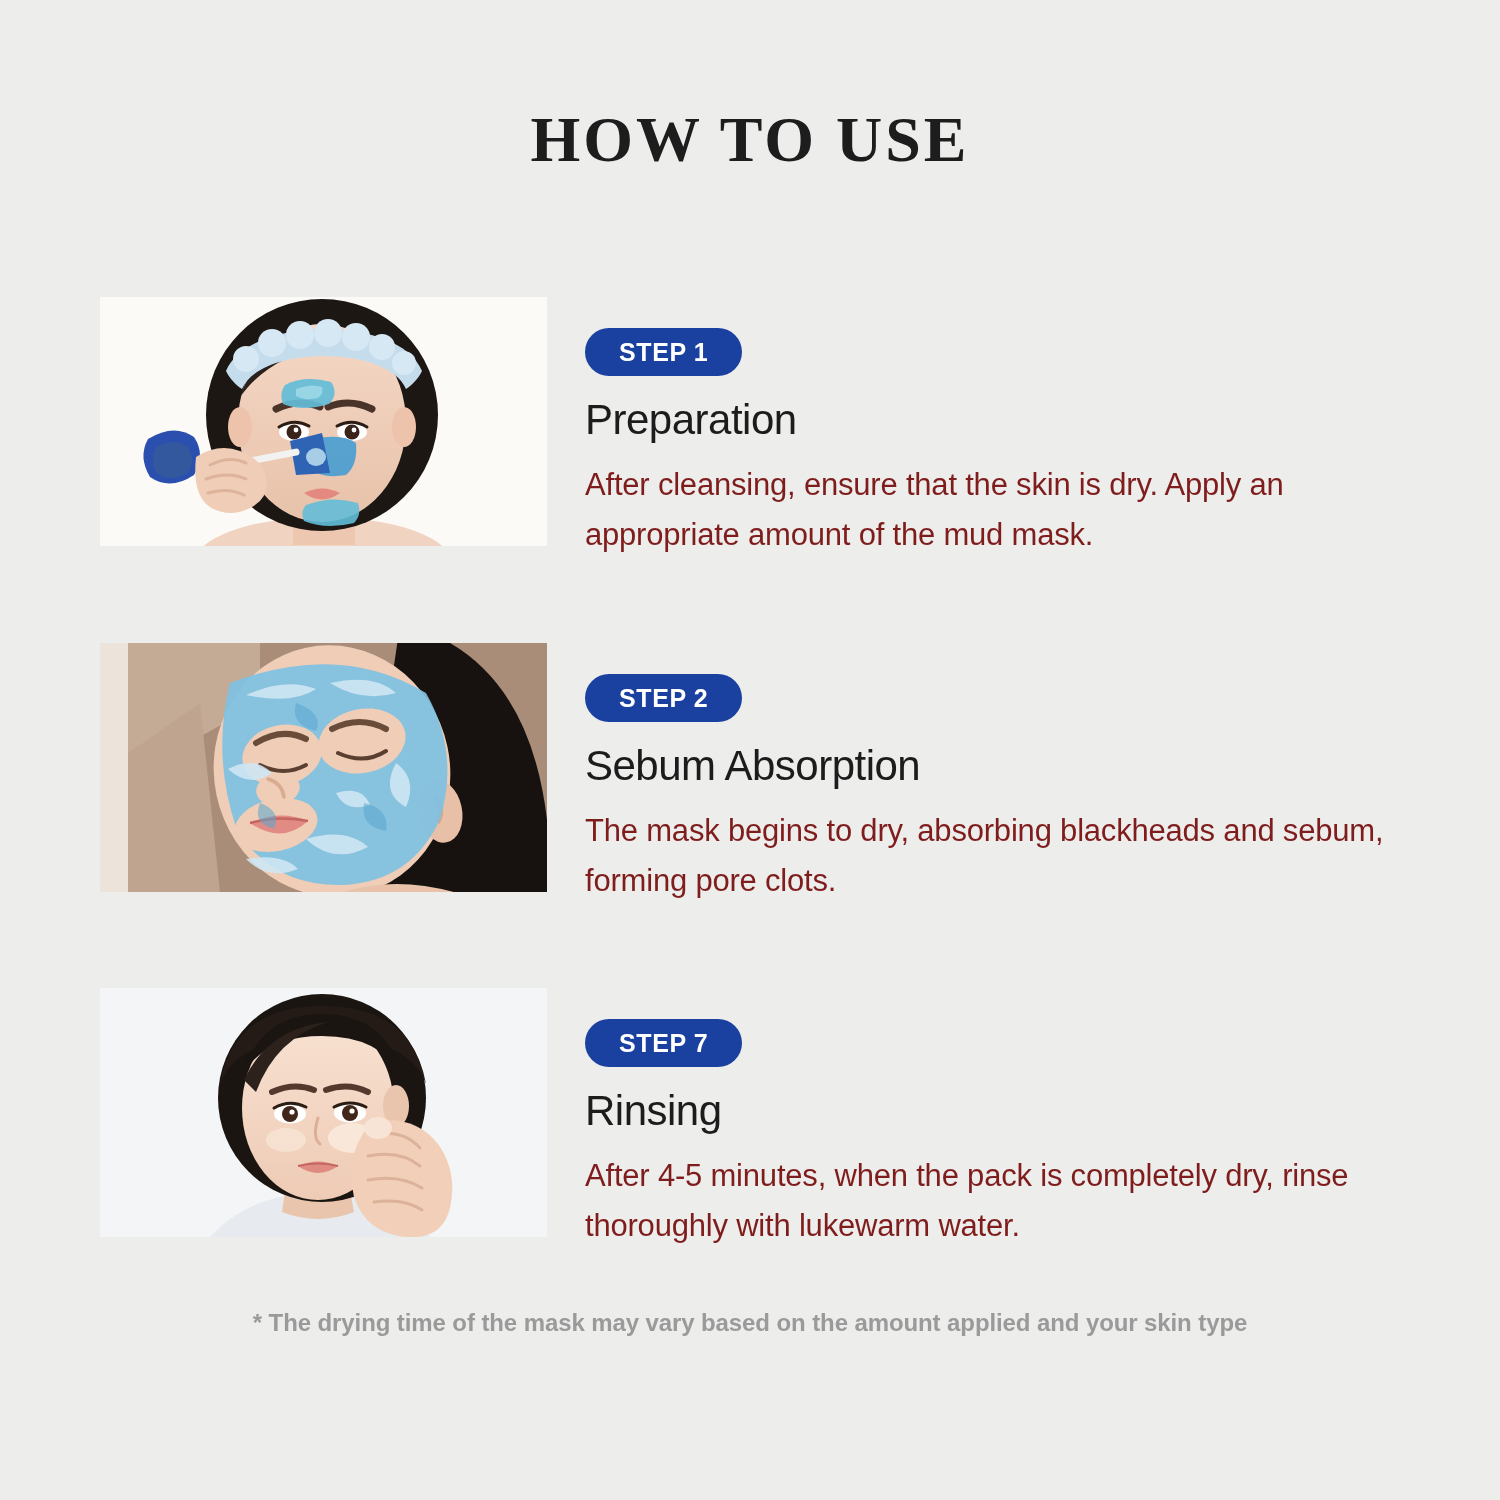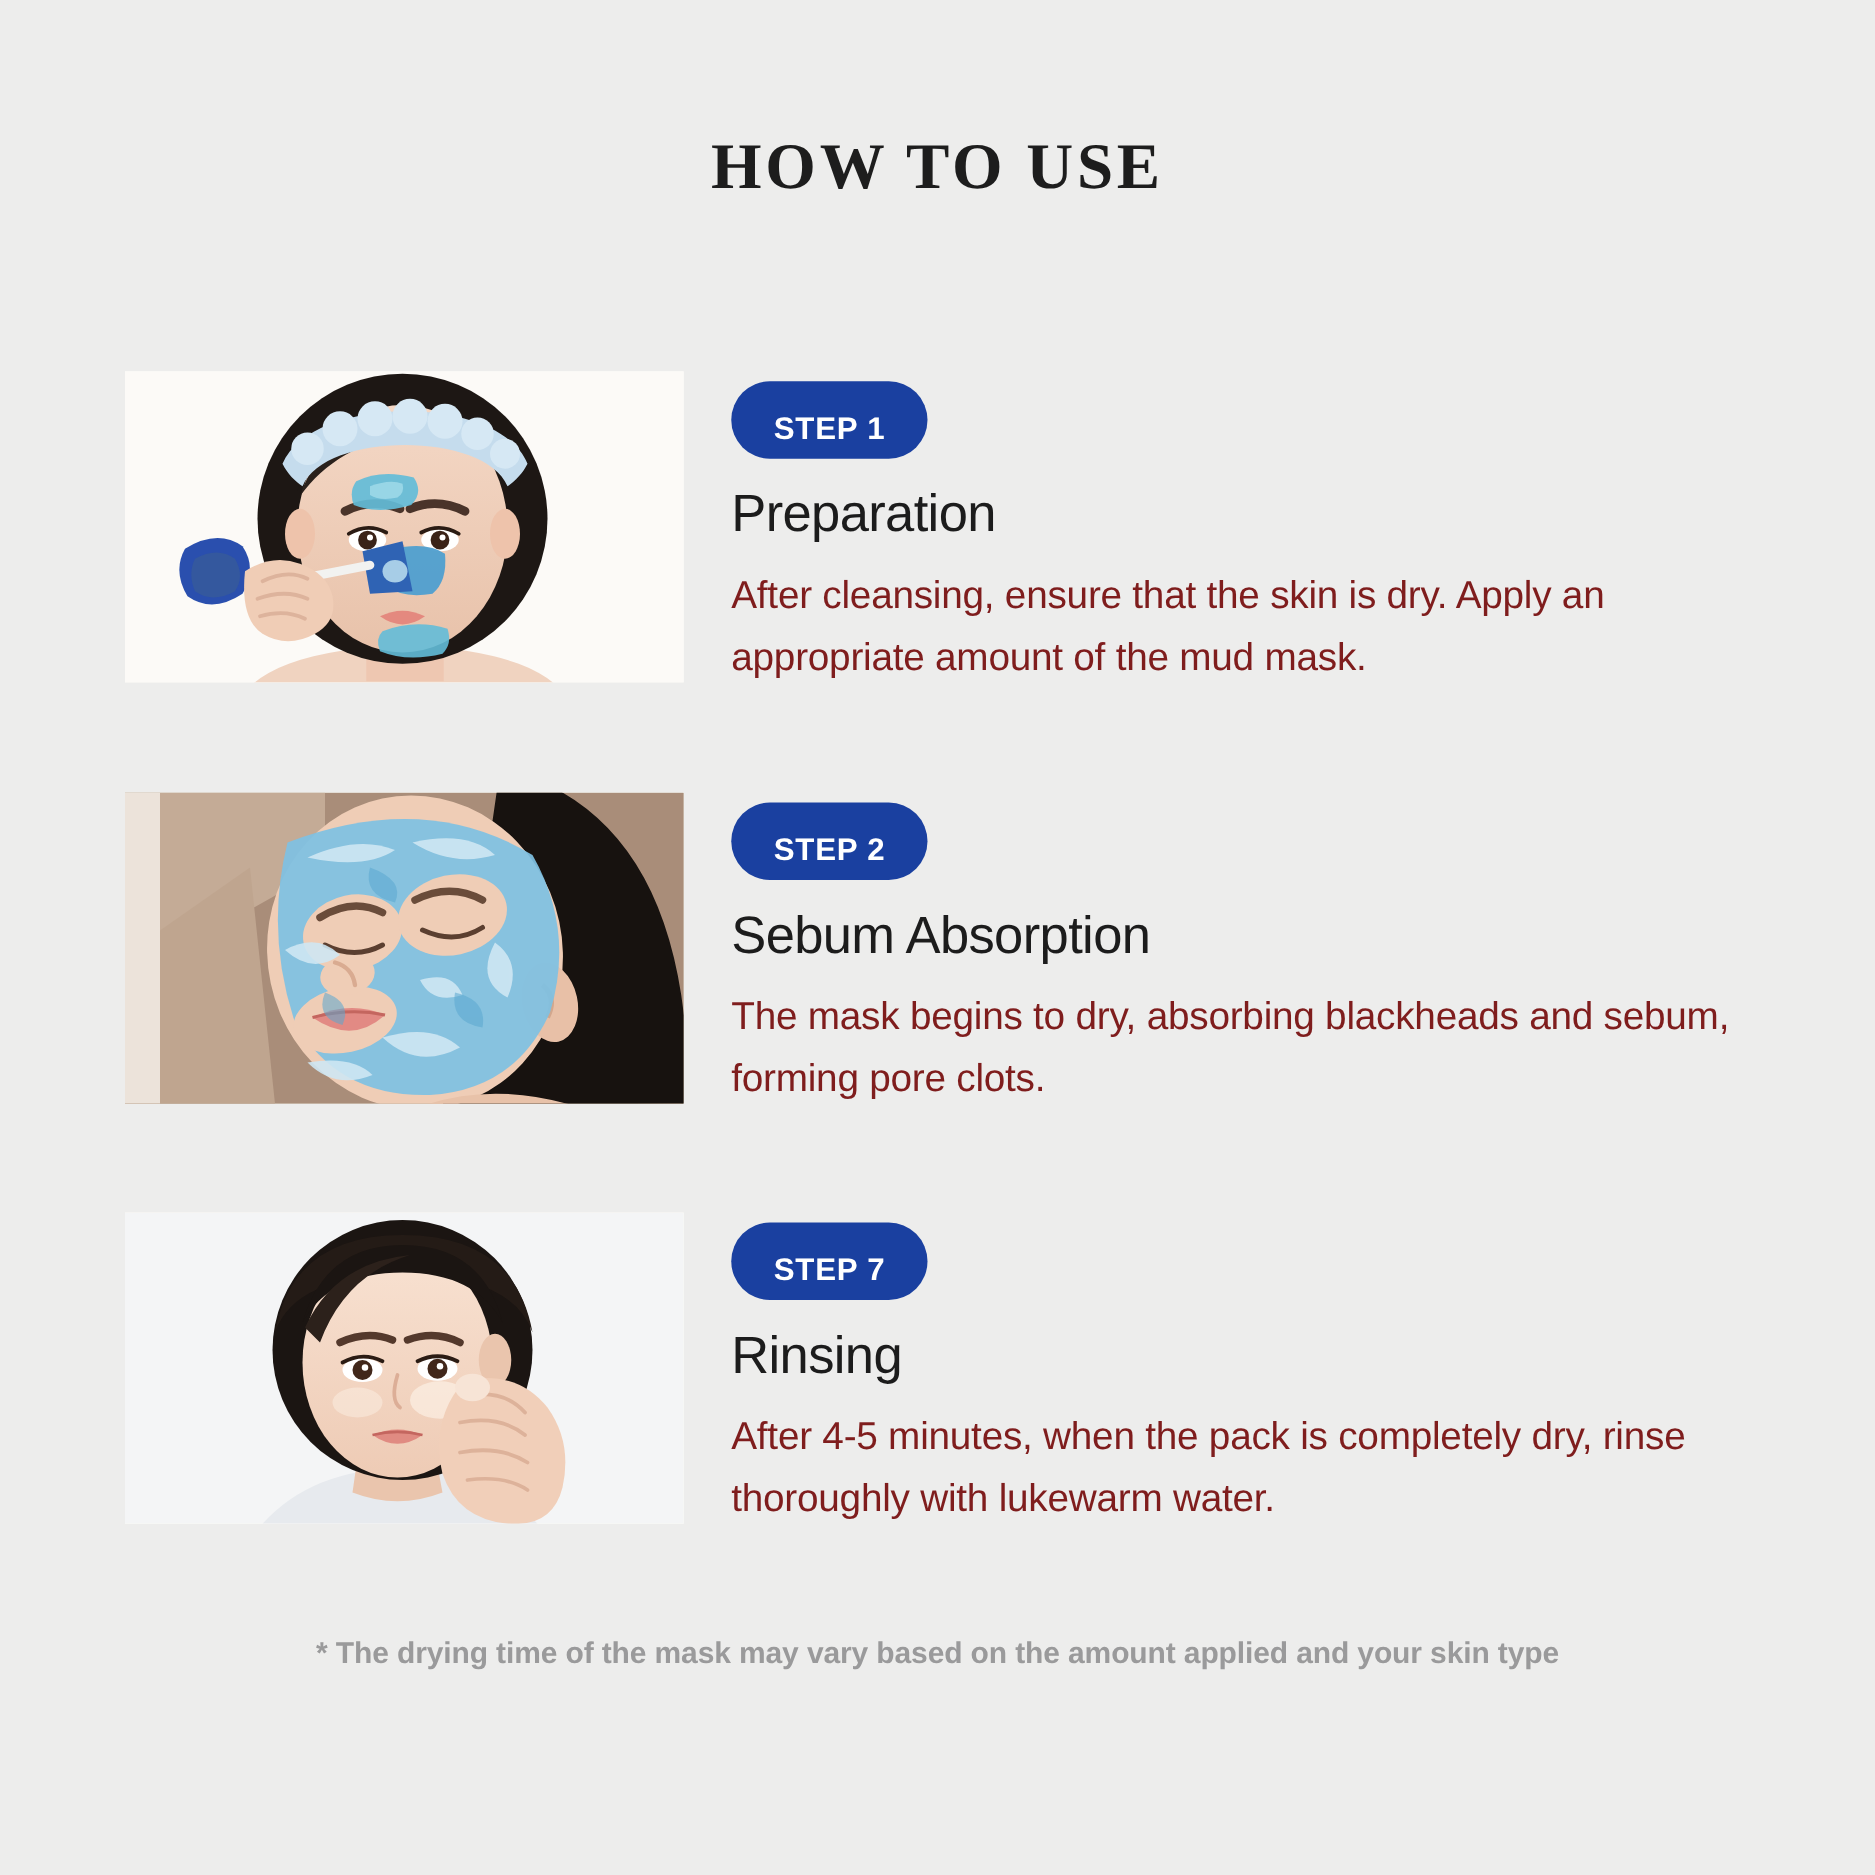--- a/index.html
+++ b/index.html
@@ -22,21 +22,21 @@
 
   
   .page-title {
     position: absolute;
     top: 108px;
     left: 0;
     width: 1500px;
     text-align: center;
     font-family: "Liberation Serif", "DejaVu Serif", serif;
     font-weight: bold;
-    font-size: 52px;
+    font-size: 64px;
     letter-spacing: 3px;
     color: #1d1d1d;
     line-height: 1;
   }
 
   
   .steps {
     position: absolute;
     top: 297px;
     left: 100px;
@@ -66,23 +66,24 @@
     padding-top: 8px;
   }
 
   .badge {
     display: inline-block;
     background: #1a40a0;
     color: #ffffff;
     font-size: 25px;
     font-weight: bold;
     letter-spacing: 0.6px;
-    padding: 26px 34px 11px 34px;
+    padding: 12px 34px 11px 34px;
     border-radius: 999px;
     line-height: 1;
+    margin-top: 23px;
   }
 
   .step-head {
     margin-top: 22px;
     font-size: 42px;
     color: #1c1c1c;
     line-height: 1.05;
     letter-spacing: -0.5px;
   }
   .step-head.w-regular { font-weight: 400; }

